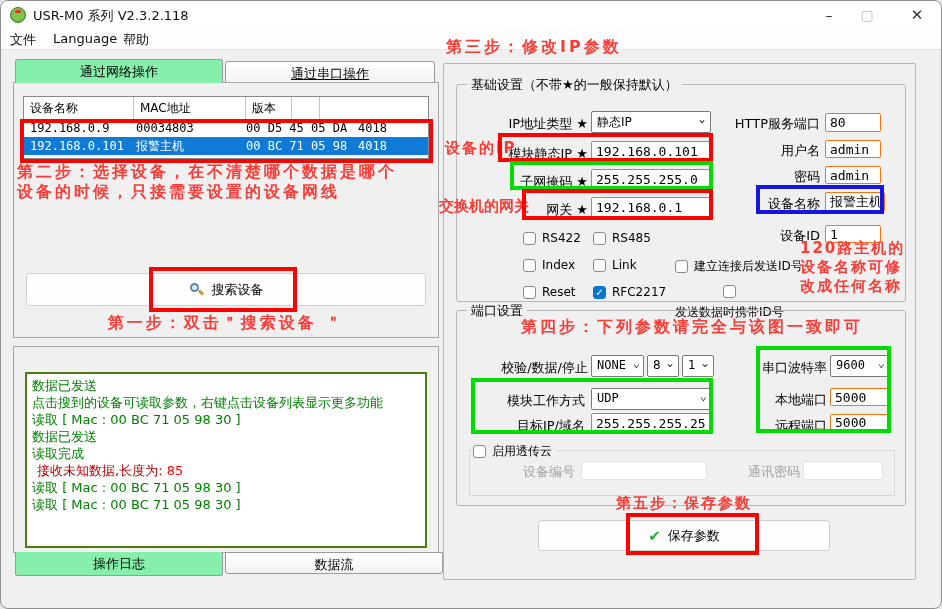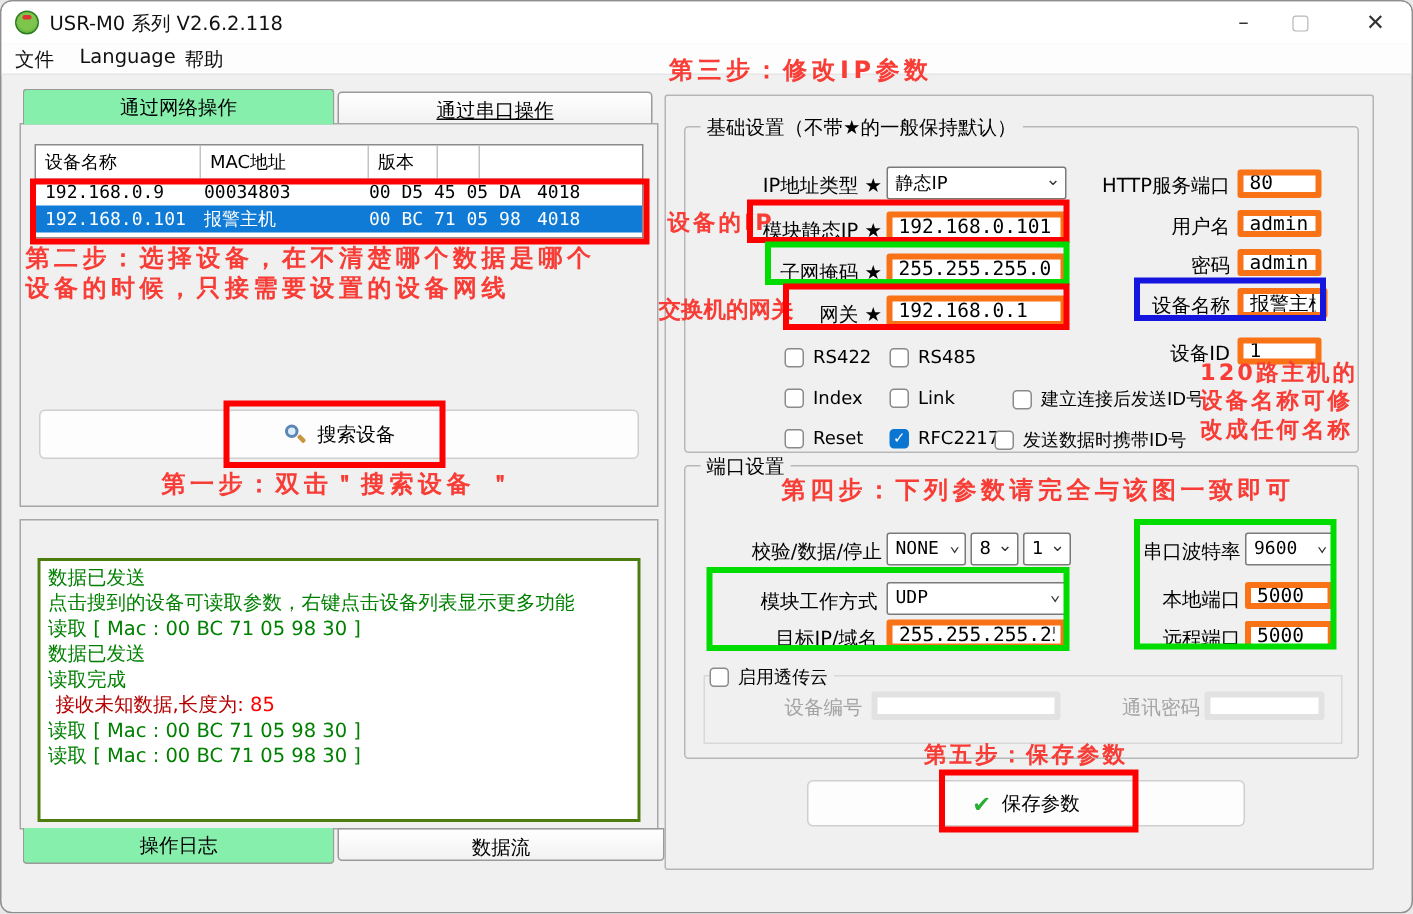--- a/index.html
+++ b/index.html
@@ -26,21 +26,21 @@
   
   .dtable{position:absolute;background:#fff;border:1px solid #8a8a8a;box-sizing:border-box;font-size:12px;}
   .trow{position:absolute;left:0;width:404px;display:flex;align-items:center;}
   .tcell{box-sizing:border-box;padding-left:6px;overflow:hidden;white-space:nowrap;}
   .c1{width:106px;}.c2{width:110px;}.c3{width:112px;}.c4{width:46px;}.c5{width:28px;}
   .thead{height:22px;border-bottom:1px solid #9a9a9a;font-size:12px;}
   .thead .tcell{border-right:1px solid #c3c3c3;height:100%;display:flex;align-items:center;}
   .mono{font-family:"DejaVu Sans Mono",monospace;}
   .row-sel{background:#0f7bd7;color:#fff;}
   
-  .input{position:absolute;box-sizing:border-box;background:#fff;border:4px solid #f97316;
+  .input{position:absolute;box-sizing:border-box;background:#fff;border:1px solid #f97316;
          font-family:"DejaVu Sans Mono",monospace;font-size:13px;padding:1px 4px;color:#000;border-radius:2px;}
   .dd{position:absolute;box-sizing:border-box;background:#fff;border:1px solid #7a7a7a;border-radius:2px;
       font-size:12px;padding:2px 14px 0 5px;overflow:hidden;white-space:nowrap;}
   .dd .chev{position:absolute;right:3px;top:0px;color:#333;font-size:12px;}
   .lbl{position:absolute;font-size:13px;white-space:nowrap;}
   .lbl.r{text-align:right;}
   .cbox{position:absolute;display:flex;align-items:center;gap:6px;font-size:12px;white-space:nowrap;}
   .cb{width:13px;height:13px;border:1px solid #8a8a8a;border-radius:3px;background:#fff;box-sizing:border-box;
       display:flex;align-items:center;justify-content:center;font-size:10px;color:#fff;flex:0 0 auto;}
   .cb.checked{background:#0b76d1;border-color:#0b76d1;}
@@ -70,21 +70,21 @@
   .check{color:#27ae35;font-size:15px;font-weight:bold;}
   .gray{color:#a3a3a3;}
 </style>
 </head>
 <body>
 
 <div class="win">
 
   <div class="titlebar">
     <span class="app-icon"></span>
-    <span class="title-text">USR-M0 系列 V2.6.2.118</span>
+    <span class="title-text">USR-M0 系列 V2.3.2.118</span>
     <div class="win-btn" style="left:808px;">–</div>
     <div class="win-btn" style="left:846px;color:#b9b9b9;">▢</div>
     <div class="win-btn" style="left:896px;font-size:15px;">✕</div>
   </div>
 
   <div class="menubar">
     <span class="menu-item" style="left:9px;">文件</span>
     <span class="menu-item" style="left:52px;">Language</span>
     <span class="menu-item" style="left:122px;">帮助</span>
   </div>
@@ -200,21 +200,21 @@
           <span>建立连接后发送ID号</span>
         </div>
       <div class="cbox" style="left:66px;top:200px;">
           <span class="cb"></span>
           <span>Reset</span>
         </div>
       <div class="cbox" style="left:136px;top:200px;">
           <span class="cb checked">✓</span>
           <span>RFC2217</span>
         </div>
-      <div class="cbox" style="left:206px;top:200px;">
+      <div class="cbox" style="left:218px;top:200px;flex-direction:column;">
           <span class="cb"></span>
           <span>发送数据时携带ID号</span>
         </div>
     </div>
 
     <div class="gbox" style="left:12px;top:246px;width:450px;height:196px;">
       <span class="legend">端口设置</span>
 
       <div class="ann big" style="left:64px;top:6px;">第四步：下列参数请完全与该图一致即可</div>
 

